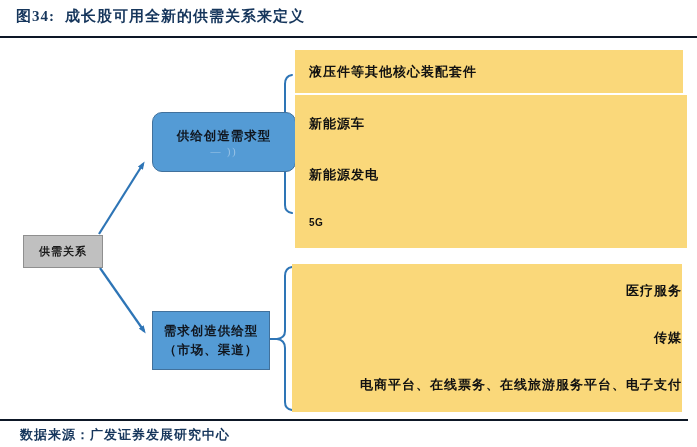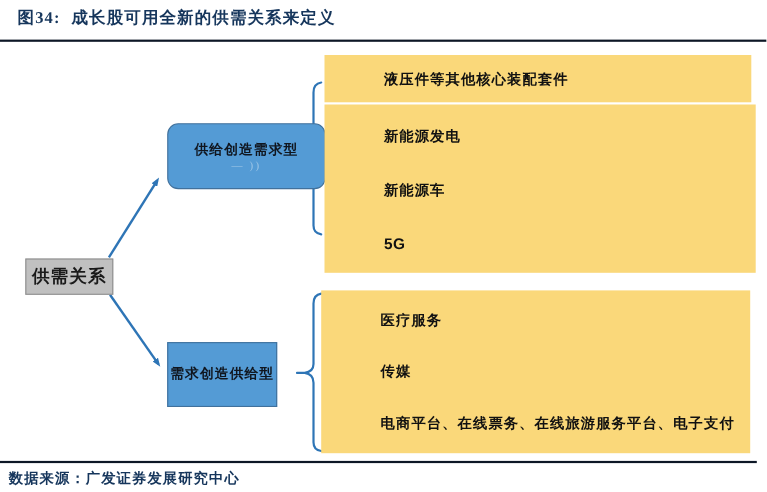--- a/index.html
+++ b/index.html
@@ -10,59 +10,59 @@
   
   .title-row{
     position:absolute;left:16px;top:7px;width:670px;
     font-size:15px;font-weight:bold;color:#16365C;letter-spacing:1px;white-space:nowrap;
   }
   .title-row .fig-label{margin-right:10px;}
   .title-rule{position:absolute;left:0;top:36px;width:697px;height:2px;background:#0d1726;}
   
   .footer-rule{position:absolute;left:0;top:419px;width:688px;height:2px;background:#0d1726;}
   .source-row{
-    position:absolute;left:8px;top:426px;
+    position:absolute;left:20px;top:426px;
     font-size:13px;font-weight:bold;color:#16365C;letter-spacing:1px;
   }
   
   .node{
     position:absolute;box-sizing:border-box;display:flex;flex-direction:column;
     align-items:center;justify-content:center;text-align:center;
   }
   .gray-node{
     left:23px;top:235px;width:80px;height:33px;
     background:#C0C0C0;border:1px solid #8F8F8F;
-    font-size:16px;font-weight:bold;color:#1a1a1a;letter-spacing:1px;
+    font-size:11px;font-weight:bold;color:#1a1a1a;letter-spacing:1px;
   }
   .blue-node{
     background:#549BD5;border:1.5px solid #41719C;
     font-size:12.5px;font-weight:bold;color:#10161f;letter-spacing:1px;line-height:19px;
   }
   .blue-node-1{left:152px;top:112px;width:144px;height:60px;border-radius:10px;}
-  .blue-node-2{left:152px;top:311px;width:100px;height:59px;}
+  .blue-node-2{left:152px;top:311px;width:118px;height:59px;}
   .faint-remnant{
     font-size:10px;font-weight:normal;color:rgba(255,255,255,0.42);
     line-height:12px;letter-spacing:2px;
   }
   
   .ybox{
     position:absolute;box-sizing:border-box;background:#FAD87A;
     display:flex;flex-direction:column;justify-content:space-around;
     padding:4px 0;
   }
   .ybox-1{left:295px;top:50px;width:388px;height:43px;}
   .ybox-2{left:295px;top:95px;width:392px;height:153px;}
-  .ybox-3{left:292px;top:264px;width:390px;height:148px;}
+  .ybox-3{left:292px;top:264px;width:390px;height:148px;align-items:flex-end;}
   .yitem{
     padding-left:14px;font-size:13px;font-weight:bold;color:#111111;
-    letter-spacing:1px;white-space:nowrap;margin-left:40px;
+    letter-spacing:1px;white-space:nowrap;
   }
   .yitem.latin{
     font-family:"Liberation Sans","DejaVu Sans",sans-serif;
-    font-size:14px;letter-spacing:0.5px;
+    font-size:10px;letter-spacing:0.5px;
   }
   
   .overlay{position:absolute;left:0;top:0;width:697px;height:447px;pointer-events:none;}
 </style>
 </head>
 <body>
 
 <div class="canvas">
 
   <div class="title-row">
@@ -86,29 +86,30 @@
     <span>供需关系</span>
   </div>
 
   <div class="node blue-node blue-node-1">
     <span>供给创造需求型</span>
     <span class="faint-remnant">— ))</span>
   </div>
 
   <div class="node blue-node blue-node-2">
     <span>需求创造供给型</span>
+    <span>（市场、渠道）</span>
   </div>
 
   <div class="ybox ybox-1">
     <div class="yitem">液压件等其他核心装配套件</div>
   </div>
 
   <div class="ybox ybox-2">
+    <div class="yitem">新能源车</div>
     <div class="yitem">新能源发电</div>
-    <div class="yitem">新能源车</div>
     <div class="yitem latin">5G</div>
   </div>
 
   <div class="ybox ybox-3">
     <div class="yitem">医疗服务</div>
     <div class="yitem">传媒</div>
     <div class="yitem">电商平台、在线票务、在线旅游服务平台、电子支付</div>
   </div>
 
   <div class="footer-rule"></div>

